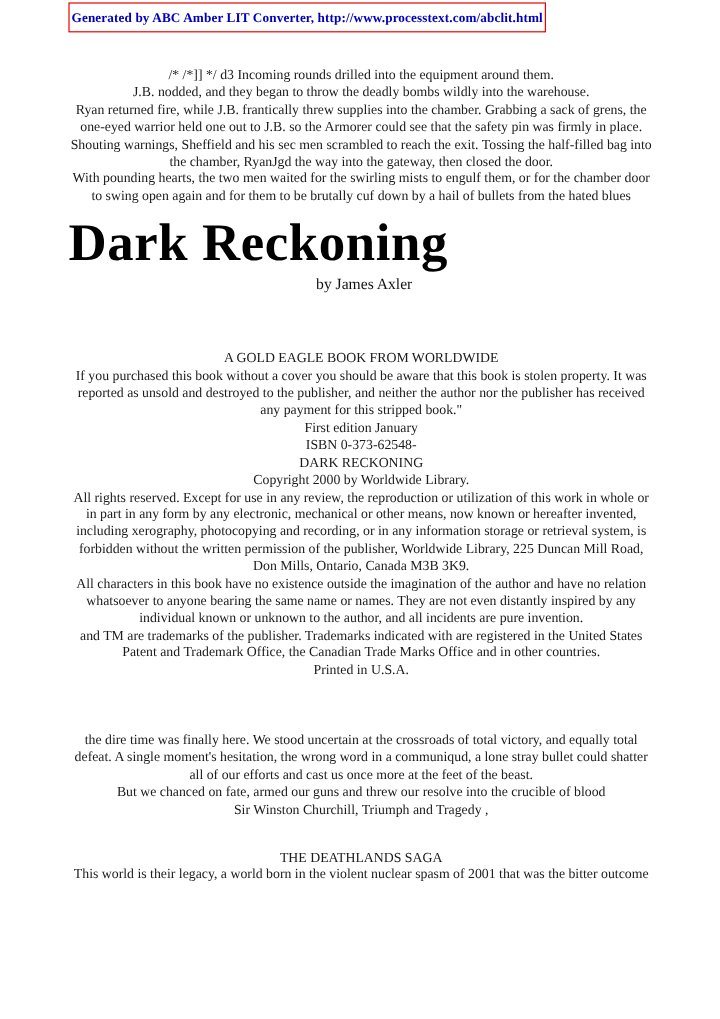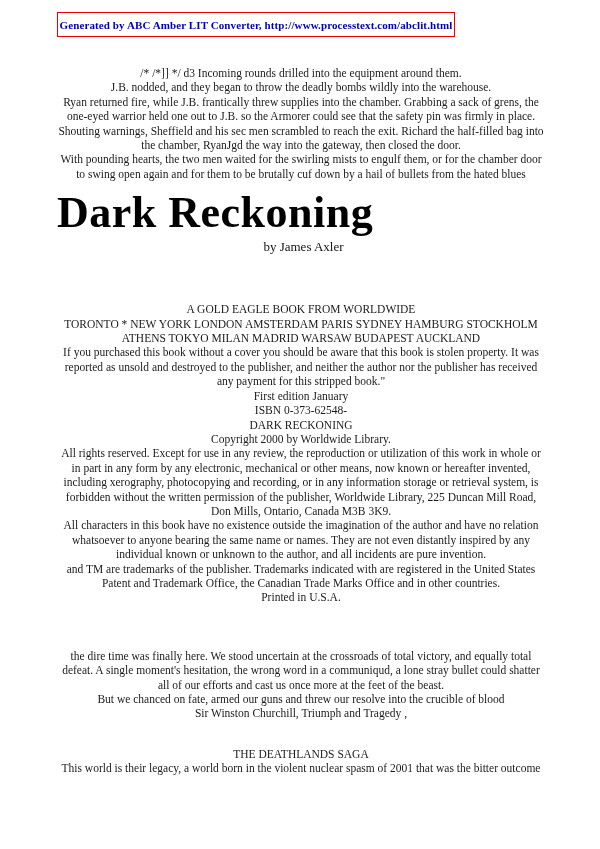--- a/index.html
+++ b/index.html
@@ -18,21 +18,21 @@
     font-family: "Liberation Serif", "DejaVu Serif", serif;
     color: #1a1a1a;
   }
   .content {
     position: absolute;
     left: 57px;
     top: 0;
     width: 488px;
   }
   .header-box {
-    margin-top: 12px;
+    margin-top: 2px;
     width: 396px;
     border: 1px solid #ee0000;
     text-align: center;
     padding: 2px 0 3px 0;
   }
   .header-box a, .header-box span {
     color: #0000bb;
     font-weight: bold;
     font-size: 11px;
     text-decoration: none;
@@ -81,32 +81,31 @@
   <div class="content">
 
     <div class="header-box">
       <span>Generated by ABC Amber LIT Converter, http://www.processtext.com/abclit.html</span>
     </div>
 
     <div class="body-text intro-block">
       <p>/* /*]] */ d3 Incoming rounds drilled into the equipment around them.</p>
       <p>J.B. nodded, and they began to throw the deadly bombs wildly into the warehouse.</p>
       <p>Ryan returned fire, while J.B. frantically threw supplies into the chamber. Grabbing a sack of grens, the one-eyed warrior held one out to J.B. so the Armorer could see that the safety pin was firmly in place.</p>
-      <p>Shouting warnings, Sheffield and his sec men scrambled to reach the exit. Richard the half-filled bag into the chamber, RyanJgd the way into the gateway, then closed the door.</p>
+      <p>Shouting warnings, Sheffield and his sec men scrambled to reach the exit. Tossing the half-filled bag into the chamber, RyanJgd the way into the gateway, then closed the door.</p>
       <p>With pounding hearts, the two men waited for the swirling mists to engulf them, or for the chamber door to swing open again and for them to be brutally cuf down by a hail of bullets from the hated blues</p>
     </div>
 
     <div class="title-block">
       <h1 class="book-title">Dark Reckoning</h1>
       <p class="byline">by James Axler</p>
     </div>
 
     <div class="body-text front-matter">
       <p>A GOLD EAGLE BOOK FROM WORLDWIDE</p>
-      <p>TORONTO * NEW YORK LONDON AMSTERDAM PARIS SYDNEY HAMBURG STOCKHOLM ATHENS TOKYO MILAN MADRID WARSAW BUDAPEST AUCKLAND</p>
       <p>If you purchased this book without a cover you should be aware that this book is stolen property. It was reported as unsold and destroyed to the publisher, and neither the author nor the publisher has received any payment for this stripped book."</p>
       <p>First edition January</p>
       <p>ISBN 0-373-62548-</p>
       <p>DARK RECKONING</p>
       <p>Copyright 2000 by Worldwide Library.</p>
       <p>All rights reserved. Except for use in any review, the reproduction or utilization of this work in whole or in part in any form by any electronic, mechanical or other means, now known or hereafter invented, including xerography, photocopying and recording, or in any information storage or retrieval system, is forbidden without the written permission of the publisher, Worldwide Library, 225 Duncan Mill Road, Don Mills, Ontario, Canada M3B 3K9.</p>
       <p>All characters in this book have no existence outside the imagination of the author and have no relation whatsoever to anyone bearing the same name or names. They are not even distantly inspired by any individual known or unknown to the author, and all incidents are pure invention.</p>
       <p>and TM are trademarks of the publisher. Trademarks indicated with are registered in the United States Patent and Trademark Office, the Canadian Trade Marks Office and in other countries.</p>
       <p>Printed in U.S.A.</p>
     </div>

